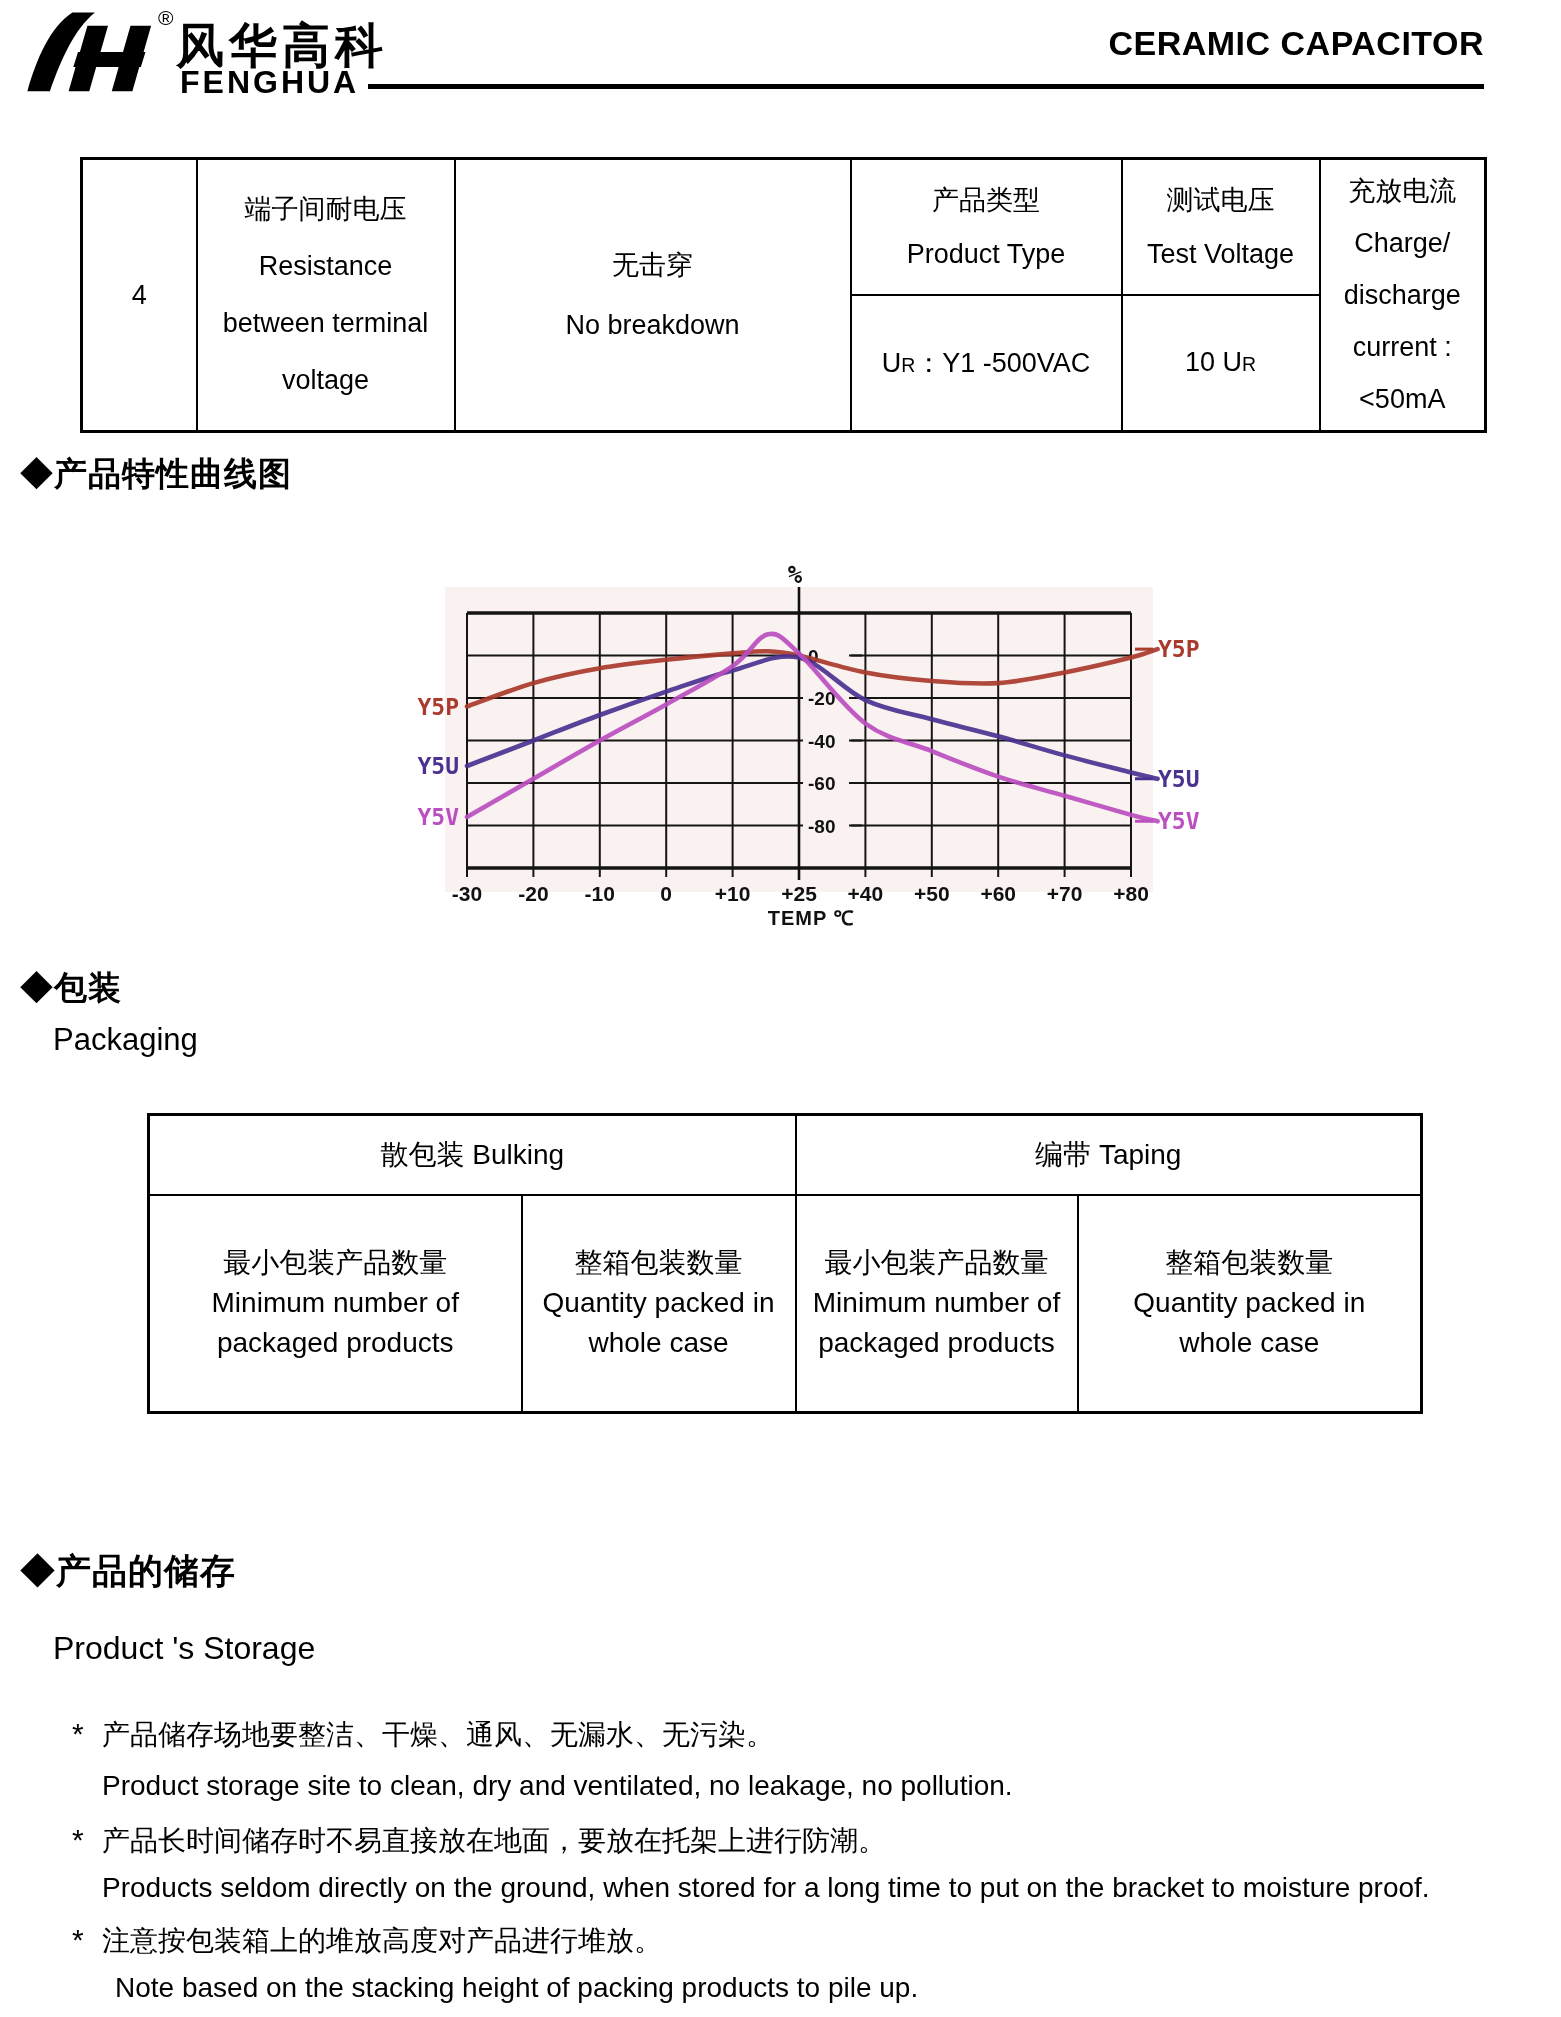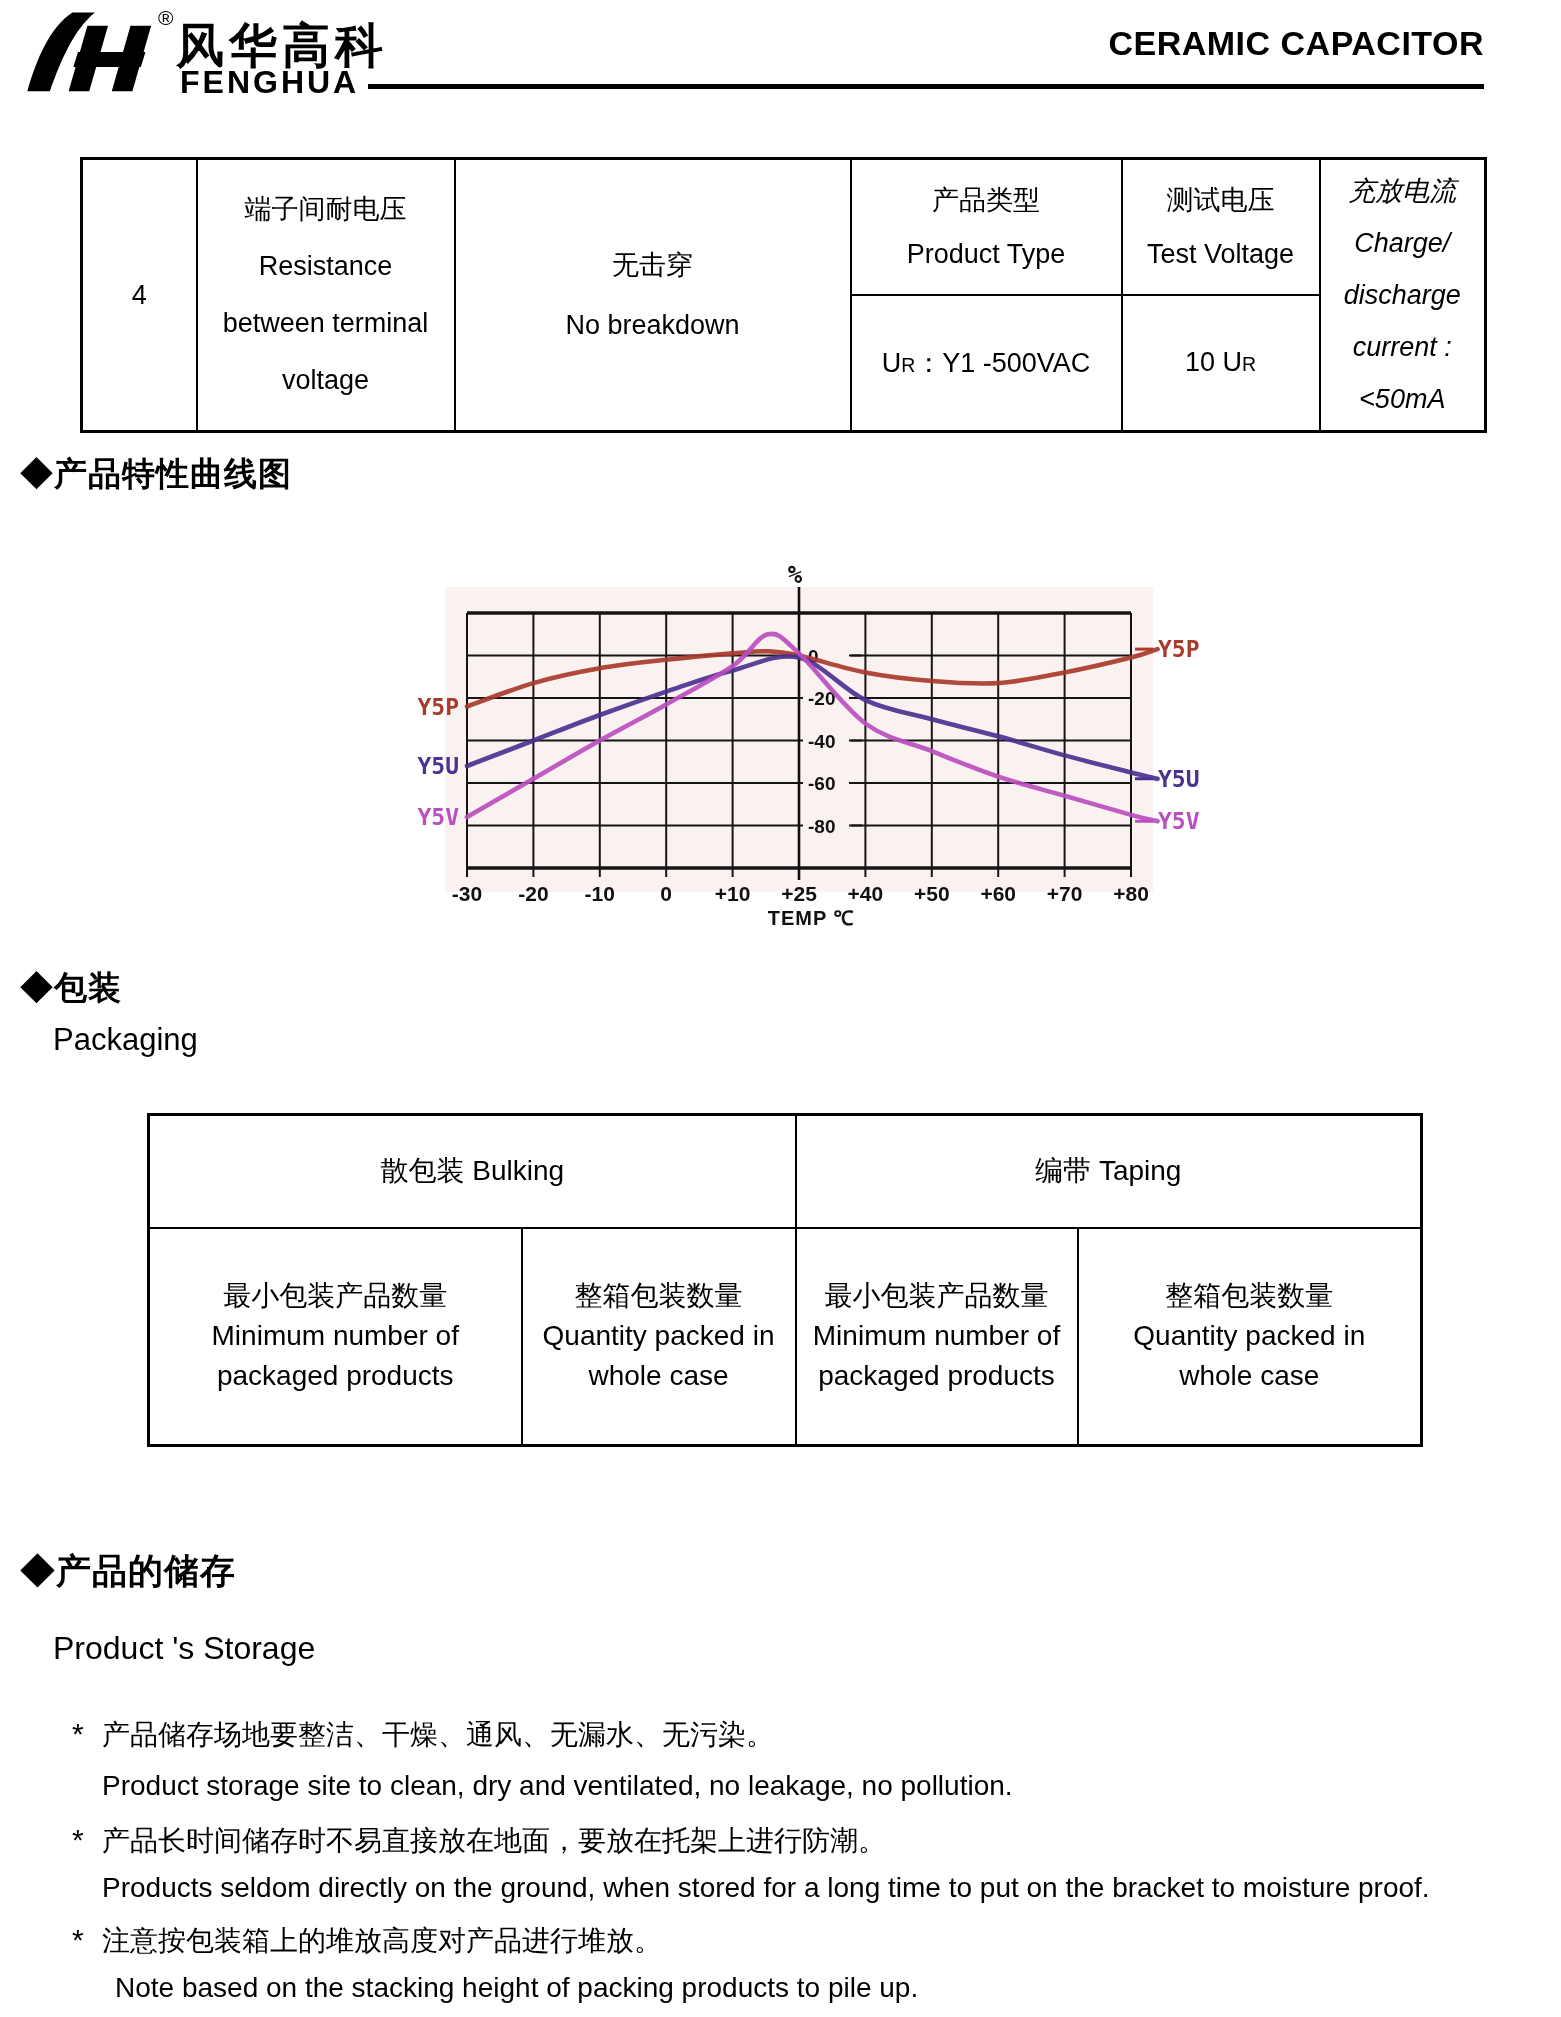--- a/index.html
+++ b/index.html
@@ -18,21 +18,21 @@
   .spec-table table{width:1404px;border:3px solid #000;}
   .spec-table td{border:2px solid #000;text-align:center;vertical-align:middle;
                  font-size:27px;padding:0 4px;}
   .pack-table{left:147px;top:1113px;}
   .pack-table table{width:1273px;border:3px solid #000;}
   .pack-table td{border:2px solid #000;text-align:center;vertical-align:middle;
                  font-size:28px;padding:0 6px;}
   .ln57 div{line-height:57px;}
   .ln60 div{line-height:60px;}
   .ln54 div{line-height:54px;}
-  .ln52 div{line-height:52px;font-style:italic;}
+  .ln52 div{line-height:52px;}
   .ln40 div{line-height:40px;}
   .subsc{font-size:0.72em;}
   
   .h-cn{left:20px;top:0;font-size:33px;font-weight:700;letter-spacing:1px;}
   .h-en{left:53px;font-size:31px;font-weight:400;}
   
   .bullet{left:72px;font-size:28px;white-space:nowrap;}
   .bullet .star{display:inline-block;width:30px;font-size:30px;}
   
   .c-pct{font:700 24px "DejaVu Sans Mono",monospace;fill:#111;}
@@ -192,21 +192,21 @@
 
   <div class="abs pack-table">
     <table>
       <colgroup>
         <col style="width:373px">
           <col style="width:274px">
           <col style="width:282px">
           <col style="width:344px">
       </colgroup>
       <tbody>
-          <tr style="height:113px">
+          <tr style="height:80px">
         <td colspan="2">散包装 Bulking</td>
         <td colspan="2">编带 Taping</td>
       </tr>
       <tr style="height:218px">
         <td class="ln40">
           <div>最小包装产品数量</div>
           <div>Minimum number of</div>
           <div>packaged products</div>
         </td>
         <td class="ln40">

